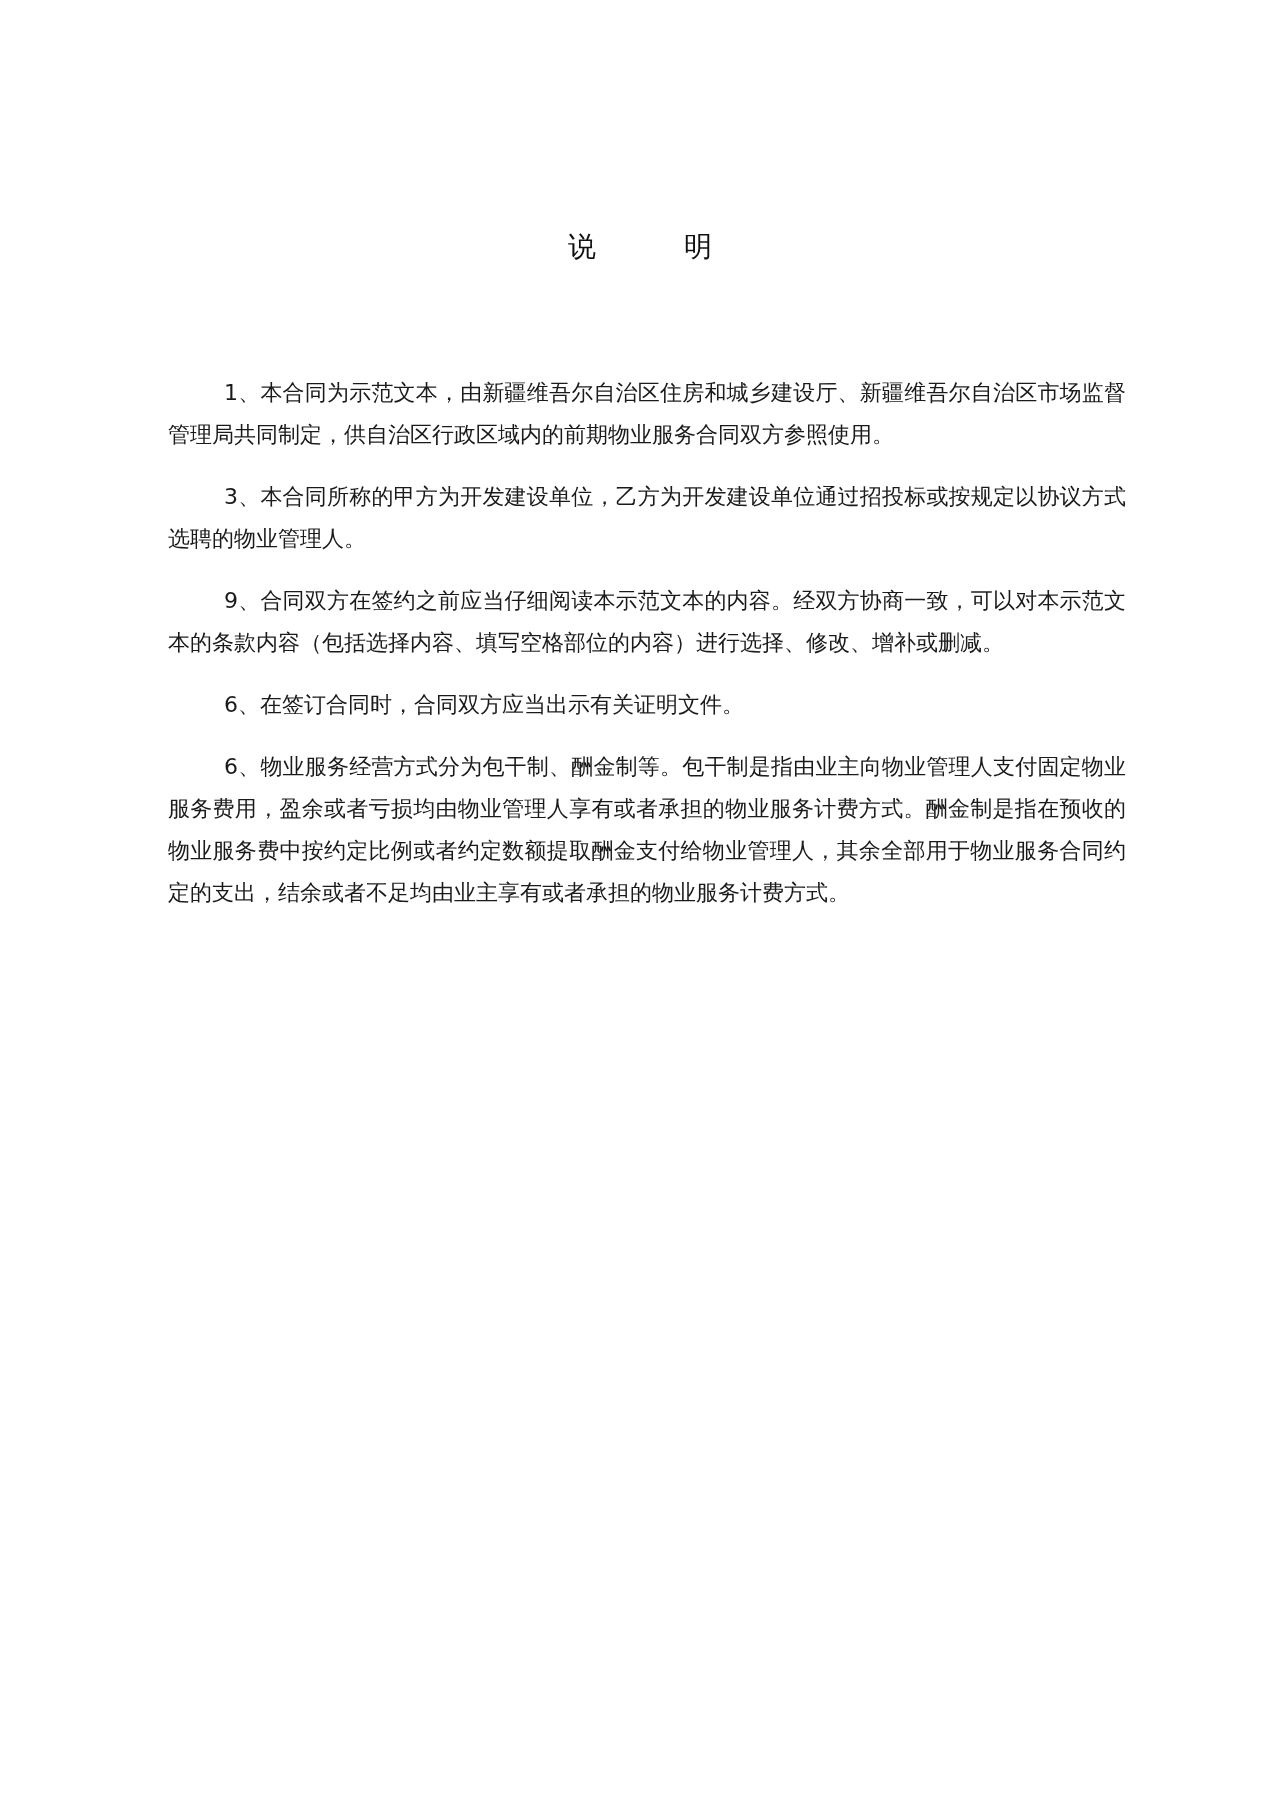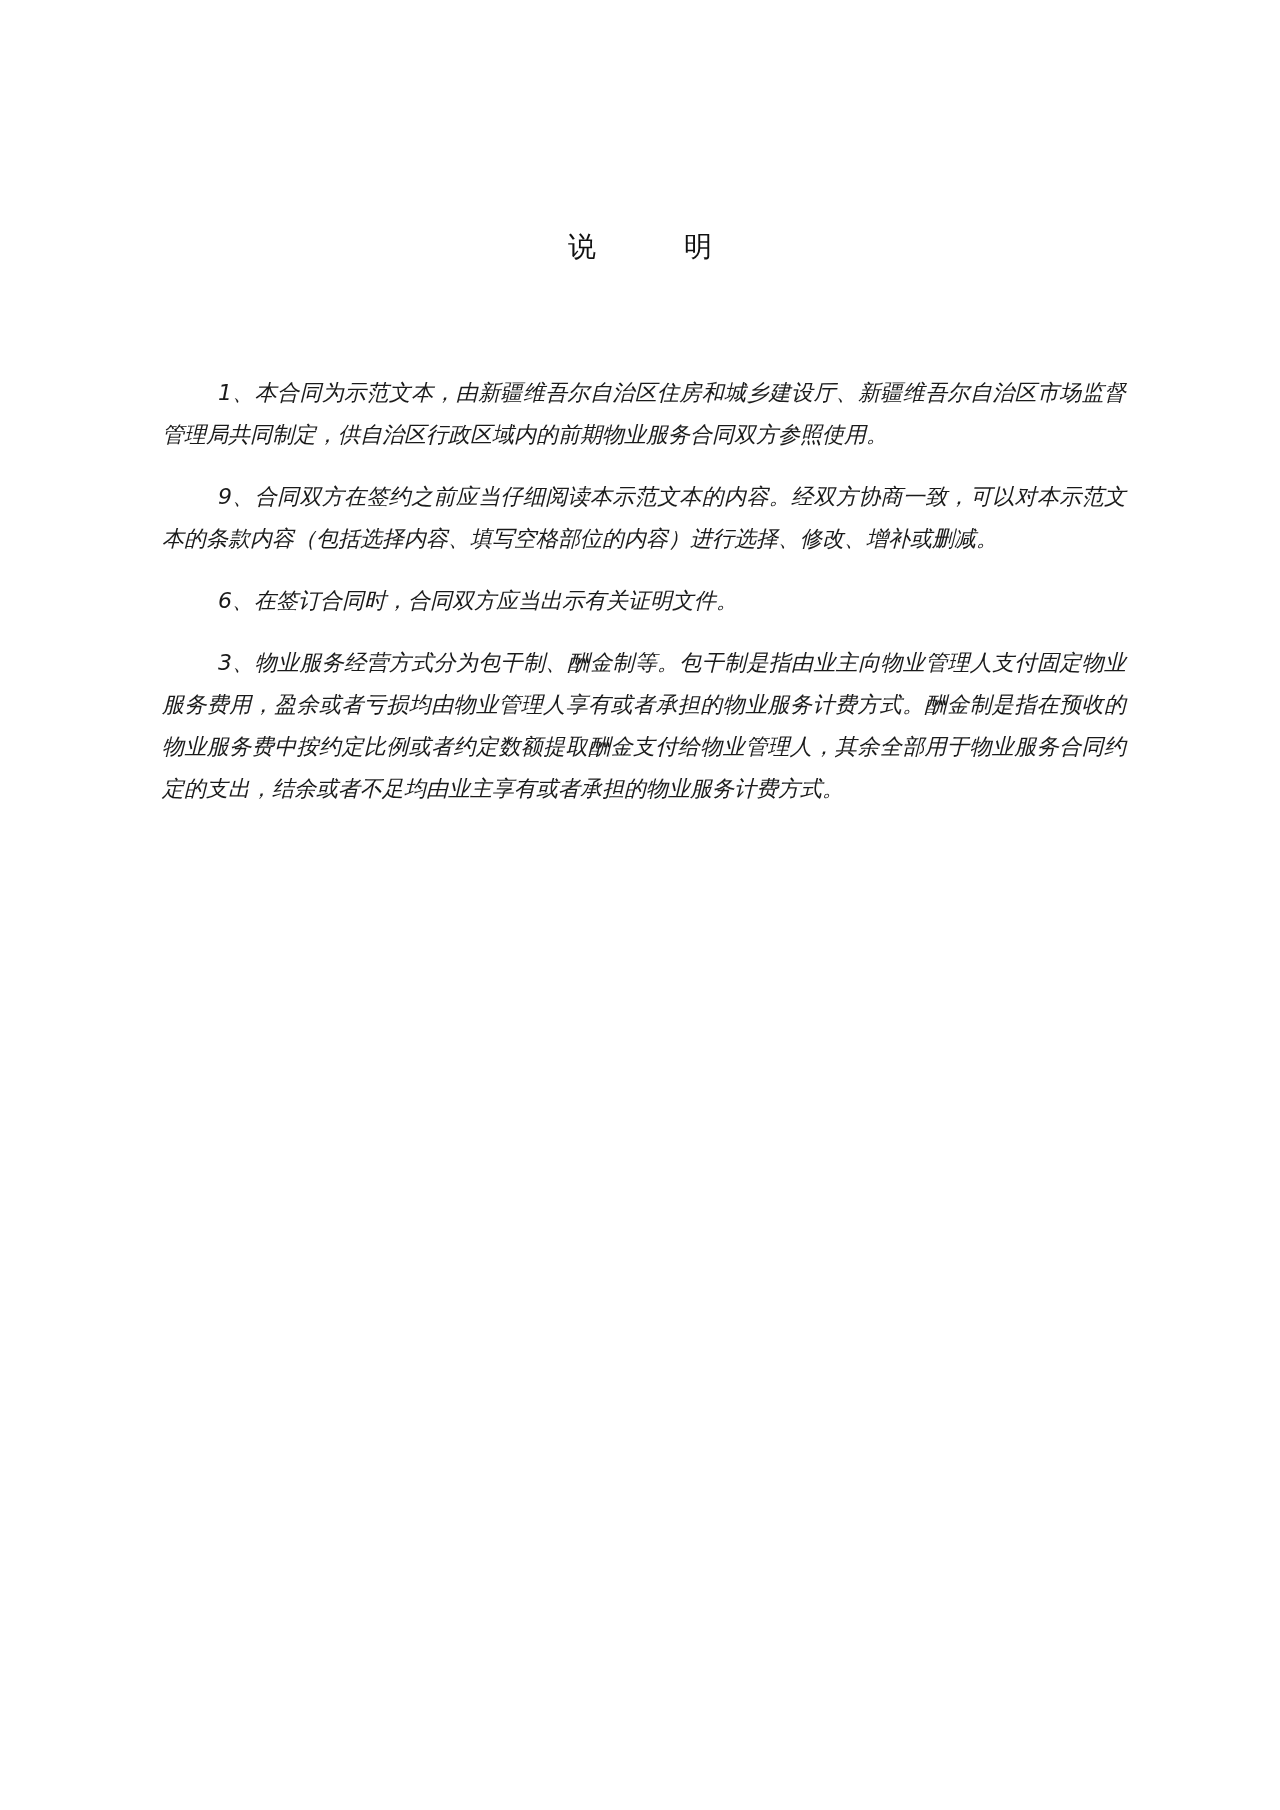--- a/index.html
+++ b/index.html
@@ -42,35 +42,35 @@
   .body {
     position: absolute;
     top: 372px;
     left: 154px;
     width: 972px;
   }
   .para {
     font-size: 22px;
     line-height: 42px;
     text-indent: 56px;
-    margin: 0 0 20px 8px;
+    margin: 0 0 20px 14px;
     text-align: justify;
     color: #1a1a1a;
     word-break: break-all;
-    font-style: italic;
   }
 </style>
 </head>
 <body>
 
 <div class="page">
   <div class="title">
     <span>说</span>
     <span>明</span>
   </div>
 
   <div class="body">
     <p class="para">1、本合同为示范文本，由新疆维吾尔自治区住房和城乡建设厅、新疆维吾尔自治区市场监督管理局共同制定，供自治区行政区域内的前期物业服务合同双方参照使用。</p>
+    <p class="para">3、本合同所称的甲方为开发建设单位，乙方为开发建设单位通过招投标或按规定以协议方式选聘的物业管理人。</p>
     <p class="para">9、合同双方在签约之前应当仔细阅读本示范文本的内容。经双方协商一致，可以对本示范文本的条款内容（包括选择内容、填写空格部位的内容）进行选择、修改、增补或删减。</p>
     <p class="para">6、在签订合同时，合同双方应当出示有关证明文件。</p>
-    <p class="para">3、物业服务经营方式分为包干制、酬金制等。包干制是指由业主向物业管理人支付固定物业服务费用，盈余或者亏损均由物业管理人享有或者承担的物业服务计费方式。酬金制是指在预收的物业服务费中按约定比例或者约定数额提取酬金支付给物业管理人，其余全部用于物业服务合同约定的支出，结余或者不足均由业主享有或者承担的物业服务计费方式。</p>
+    <p class="para">6、物业服务经营方式分为包干制、酬金制等。包干制是指由业主向物业管理人支付固定物业服务费用，盈余或者亏损均由物业管理人享有或者承担的物业服务计费方式。酬金制是指在预收的物业服务费中按约定比例或者约定数额提取酬金支付给物业管理人，其余全部用于物业服务合同约定的支出，结余或者不足均由业主享有或者承担的物业服务计费方式。</p>
   </div>
 </div>
 
 </body></html>

